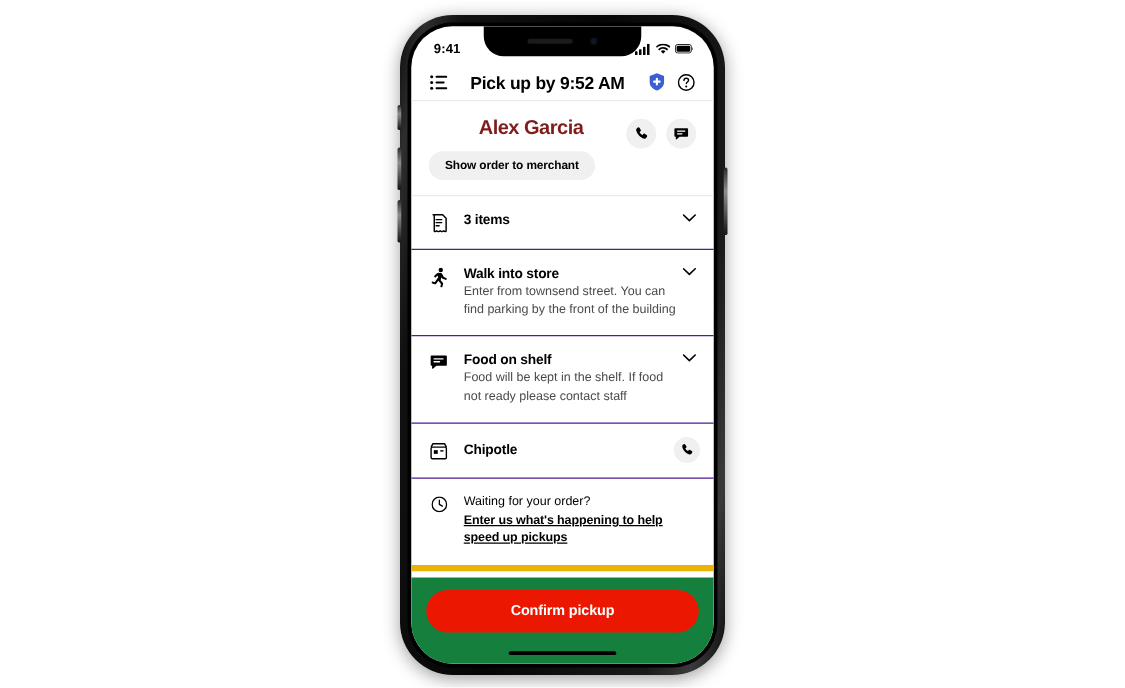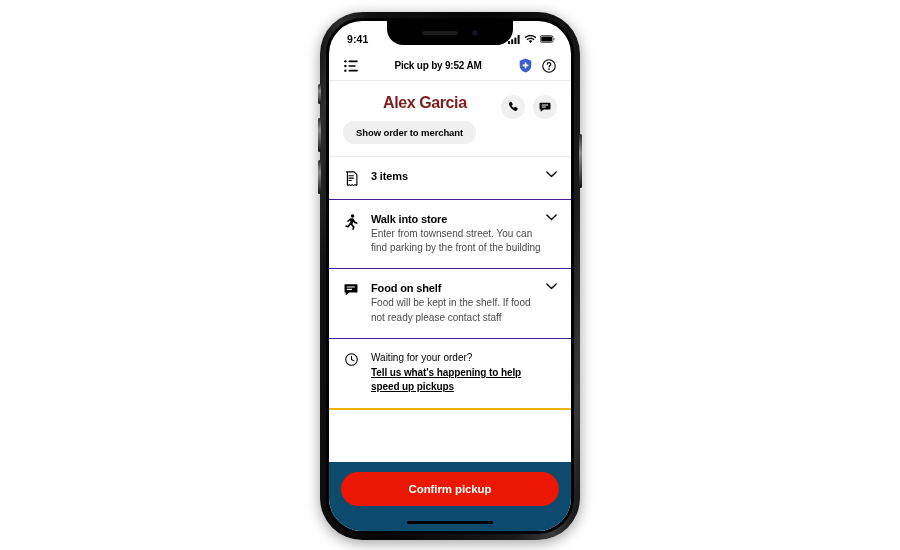--- a/index.html
+++ b/index.html
@@ -86,21 +86,21 @@
   #nav-bar {
     height: 30px;
     display: flex; align-items: center;
     padding: 0 13px;
     gap: 6px;
     border-bottom: 1px solid #ebebeb;
   }
   #nav-title {
     flex: 1;
     text-align: center;
-    font-size: 10px;
+    font-size: 14px;
     font-weight: 700;
     color: #000;
     letter-spacing: -.2px;
   }
   .nav-icon-btn {
     width: 18px; height: 18px;
     display: flex; align-items: center; justify-content: center;
     flex: 0 0 auto;
   }
 
@@ -170,34 +170,34 @@
   }
   #row-merchant { align-items: center; padding: 14px 14px; }
   #merchant-call-btn {
     position: absolute; right: 11px; top: 50%;
     transform: translateY(-50%);
     width: 21px; height: 21px; border-radius: 50%;
     background: #f0f0f0;
     display: flex; align-items: center; justify-content: center;
     cursor: pointer;
   }
-  #waiting-row { border-bottom: 2px solid #eab308; }
+  #waiting-row { border-bottom: 5px solid #eab308; }
   #waiting-title { font-size: 10px; color: #000; font-weight: 400; }
   #waiting-link {
     font-size: 10px; color: #000; font-weight: 700;
     text-decoration: underline; line-height: 1.45;
     margin-top: 3px; display: block; cursor: pointer;
     letter-spacing: -.1px;
   }
 
   
   #footer {
     position: absolute;
     left: 0; right: 0; bottom: 0;
-    background: #0c4a6e;
+    background: #15803d;
     padding: 10px 12px 0 12px;
   }
   #confirm-pickup-btn {
     width: 100%;
     background: #eb1700;
     color: #fff;
     border: none;
     border-radius: 22px;
     padding: 11px 0;
     font-size: 11.5px;
@@ -343,31 +343,49 @@
         </div>
         <div class="row-body">
           <div class="row-title">Food on shelf</div>
           <div class="row-sub">Food will be kept in the shelf. If food not ready please contact staff</div>
         </div>
         <svg class="chevron" viewBox="0 0 14 9">
           <path d="M1 1.3 7 7l6-5.7" fill="none" stroke="#000" stroke-width="1.7" stroke-linecap="round" stroke-linejoin="round"></path>
         </svg>
       </div>
 
+      <div class="list-row" id="row-merchant">
+        <div class="row-icon">
+          <svg width="14" height="14" viewBox="0 0 16 16">
+            <rect x="1" y="4.2" width="14" height="10.6" rx="1.2" fill="none" stroke="#000" stroke-width="1.3"></rect>
+            <path d="M1 4.2 2.6 1.2h10.8L15 4.2" fill="none" stroke="#000" stroke-width="1.3" stroke-linejoin="round"></path>
+            <rect x="3.5" y="7" width="3.6" height="3.4" fill="#000"></rect>
+            <rect x="9.4" y="7" width="2.9" height="1.3" fill="#000"></rect>
+          </svg>
+        </div>
+        <div class="row-body">
+          <div class="row-title">Chipotle</div>
+        </div>
+        <div id="merchant-call-btn">
+          <svg width="11" height="11" viewBox="0 0 16 16">
+            <path d="M4.3 1.3c.6-.4 1.4-.2 1.8.4l1.3 2c.4.6.2 1.4-.4 1.8l-.8.5c.5 1.5 1.7 2.7 3.2 3.2l.5-.8c.4-.6 1.2-.8 1.8-.4l2 1.3c.6.4.8 1.2.4 1.8l-.9 1.3c-.5.7-1.4 1-2.2.8C7.4 12.3 3.7 8.6 2.6 4.2c-.2-.8.1-1.7.8-2.2l.9-.7z" fill="#000"></path>
+          </svg>
+        </div>
+      </div>
 
       <div class="list-row" id="waiting-row">
         <div class="row-icon">
           <svg width="13" height="13" viewBox="0 0 16 16">
             <circle cx="8" cy="8" r="7.1" fill="none" stroke="#000" stroke-width="1.3"></circle>
             <path d="M8 3.9V8l2.9 1.7" fill="none" stroke="#000" stroke-width="1.3" stroke-linecap="round" stroke-linejoin="round"></path>
           </svg>
         </div>
         <div class="row-body">
           <div id="waiting-title">Waiting for your order?</div>
-          <a id="waiting-link">Tell us what's happening to help speed up pickups</a>
+          <a id="waiting-link">Enter us what's happening to help speed up pickups</a>
         </div>
       </div>
 
       <div id="footer">
         <button id="confirm-pickup-btn">Confirm pickup</button>
         <div id="home-indicator"></div>
       </div>
 
     </div>
   </div>

